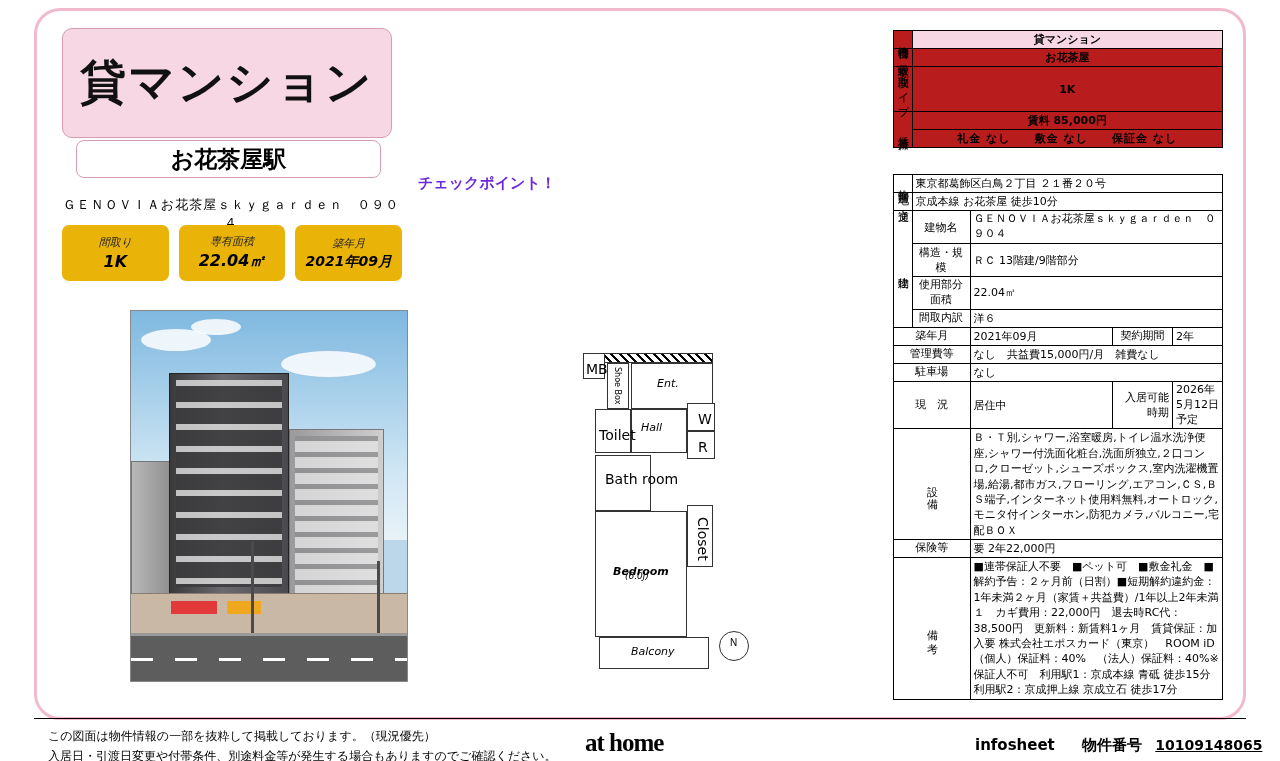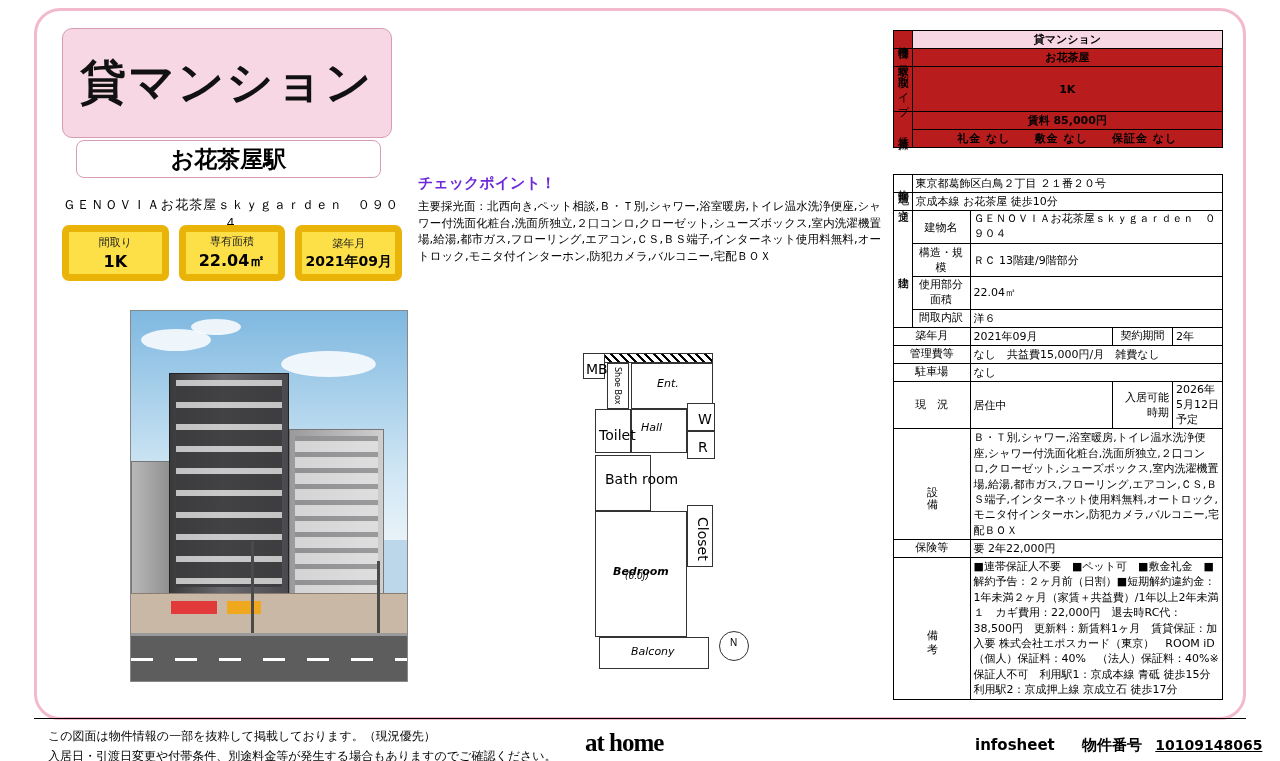--- a/index.html
+++ b/index.html
@@ -36,22 +36,22 @@
     display:flex; align-items:center; justify-content:center;
   }
   .station-box .s { font-size:23px; font-weight:bold; font-family:"DejaVu Sans", sans-serif;}
   .bldg-name {
     position:absolute; left:56px; top:196px; width:350px;
     font-size:13px; letter-spacing:1px; text-align:center;
     font-family:"DejaVu Sans", sans-serif;
   }
   .spec-row { position:absolute; left:62px; top:225px; width:340px; height:56px; display:flex; gap:10px;}
   .spec {
-    flex:1; border:7px solid #eab308; border-radius:7px; background:#fde047;
-    display:flex; flex-direction:column; align-items:center; justify-content:center;
+    flex:1; border:5px solid #eab308; border-radius:7px; background:#eab308;
+    display:flex; flex-direction:column; align-items:center; justify-content:center;font-style:italic;
   }
   .spec .lbl { font-size:11px; color:#222; font-family:"DejaVu Sans", sans-serif;}
   .spec .val { font-size:16px; font-weight:bold; margin-top:2px; font-family:"DejaVu Sans", sans-serif;}
   .spec .val.small { font-size:14px; }
 
   
   .photo {
     position:absolute; left:130px; top:310px; width:278px; height:372px;
     border:1px solid #888; overflow:hidden; background:#bcd7ea;
   }
@@ -193,21 +193,20 @@
     <div class="shop-sign"></div>
     <div class="shop-sign2"></div>
     <div class="pole" style="left:120px;top:230px;height:100px;"></div>
     <div class="pole" style="left:246px;top:250px;height:80px;"></div>
     <div class="road">
         <div class="line"></div>
       </div>
   </div>
 
   <div class="cp-title">チェックポイント！</div>
-  <div class="cp-body">主要採光面：北西向き,ペット相談,Ｂ・Ｔ別,シャワー,浴室暖房,トイレ温水洗浄便座,シャワー付洗面化粧台,洗面所独立,２口コンロ,クローゼット,シューズボックス,室内洗濯機置場,給湯,都市ガス,フローリング,エアコン,ＣＳ,ＢＳ端子,インターネット使用料無料,オートロック,モニタ付インターホン,防犯カメラ,バルコニー,宅配ＢＯＸ</div>
 
   <div class="plan">
 
     <div class="rm hatch" style="left:8px;top:8px;width:130px;height:10px;"></div>
     <div class="rm" style="left:8px;top:8px;width:22px;height:26px;"></div>
     <div class="lbl" style="left:11px;top:16px;">MB</div>
 
     <div class="rm" style="left:32px;top:18px;width:22px;height:46px;"></div>
     <div class="lbl v" style="left:38px;top:22px;font-size:8px;">Shoe Box</div>
 

